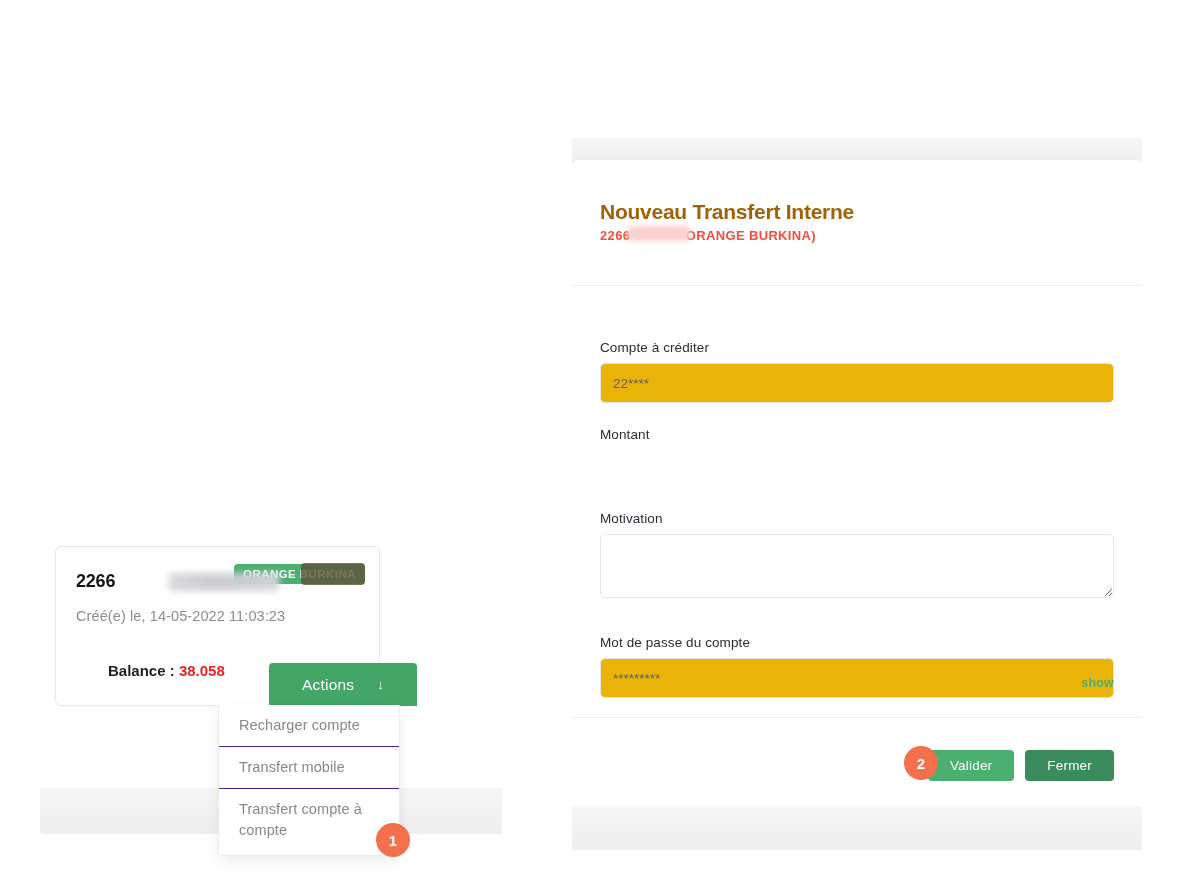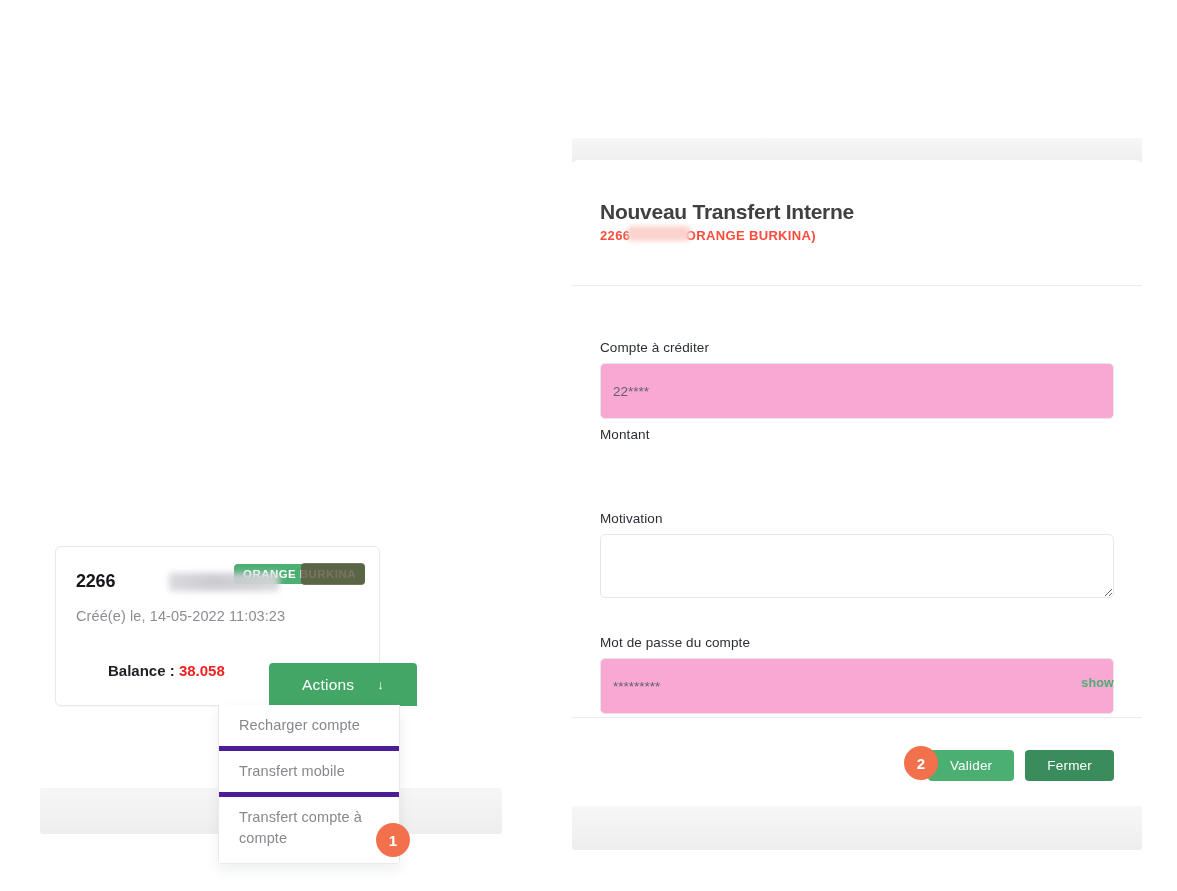--- a/index.html
+++ b/index.html
@@ -143,21 +143,21 @@
     padding: 0;
     z-index: 30;
   }
   .dropdown-item {
     padding: 10px 20px;
     font-size: 14.5px;
     color: #86888e;
     line-height: 1.45;
     letter-spacing: .1px;
     cursor: pointer;
-    border-bottom: 5px solid #4c1d95;
+    border-bottom: 1px solid #4c1d95;
     background: #fff;
   }
   .dropdown-item:last-child { border-bottom: none; padding-bottom: 14px; }
 
   
   .step-badge {
     position: absolute;
     width: 34px;
     height: 34px;
     border-radius: 50%;
@@ -187,21 +187,21 @@
     height: 638px;
     background: #ffffff;
     border-radius: 6px 6px 0 0;
   }
   #modal-title {
     position: absolute;
     left: 28px;
     top: 40px;
     font-size: 21px;
     font-weight: 700;
-    color: #404040;
+    color: #a16207;
     letter-spacing: -.25px;
   }
   #modal-subtitle {
     position: absolute;
     left: 28px;
     top: 68px;
     font-size: 13px;
     font-weight: 600;
     color: #fa4b3c;
     letter-spacing: .35px;
@@ -235,25 +235,25 @@
     font-size: 13.5px;
     font-weight: 500;
     color: #2b2e34;
     letter-spacing: .1px;
     margin-bottom: 8px;
     display: block;
     margin-top: 25px;
   }
   .field-input {
     width: 100%;
-    height: 56px;
+    height: 40px;
     padding: 0 12px;
     border: 1px solid #e7e7ea;
     border-radius: 5px;
-    background: #f9a8d4;
+    background: #eab308;
     font-family: inherit;
     font-size: 13.5px;
     color: #5f6167;
     outline: none;
   }
   .field-input::placeholder { color: #8b8d93; }
   .field-textarea {
     width: 100%;
     height: 64px;
     padding: 9px 12px;

